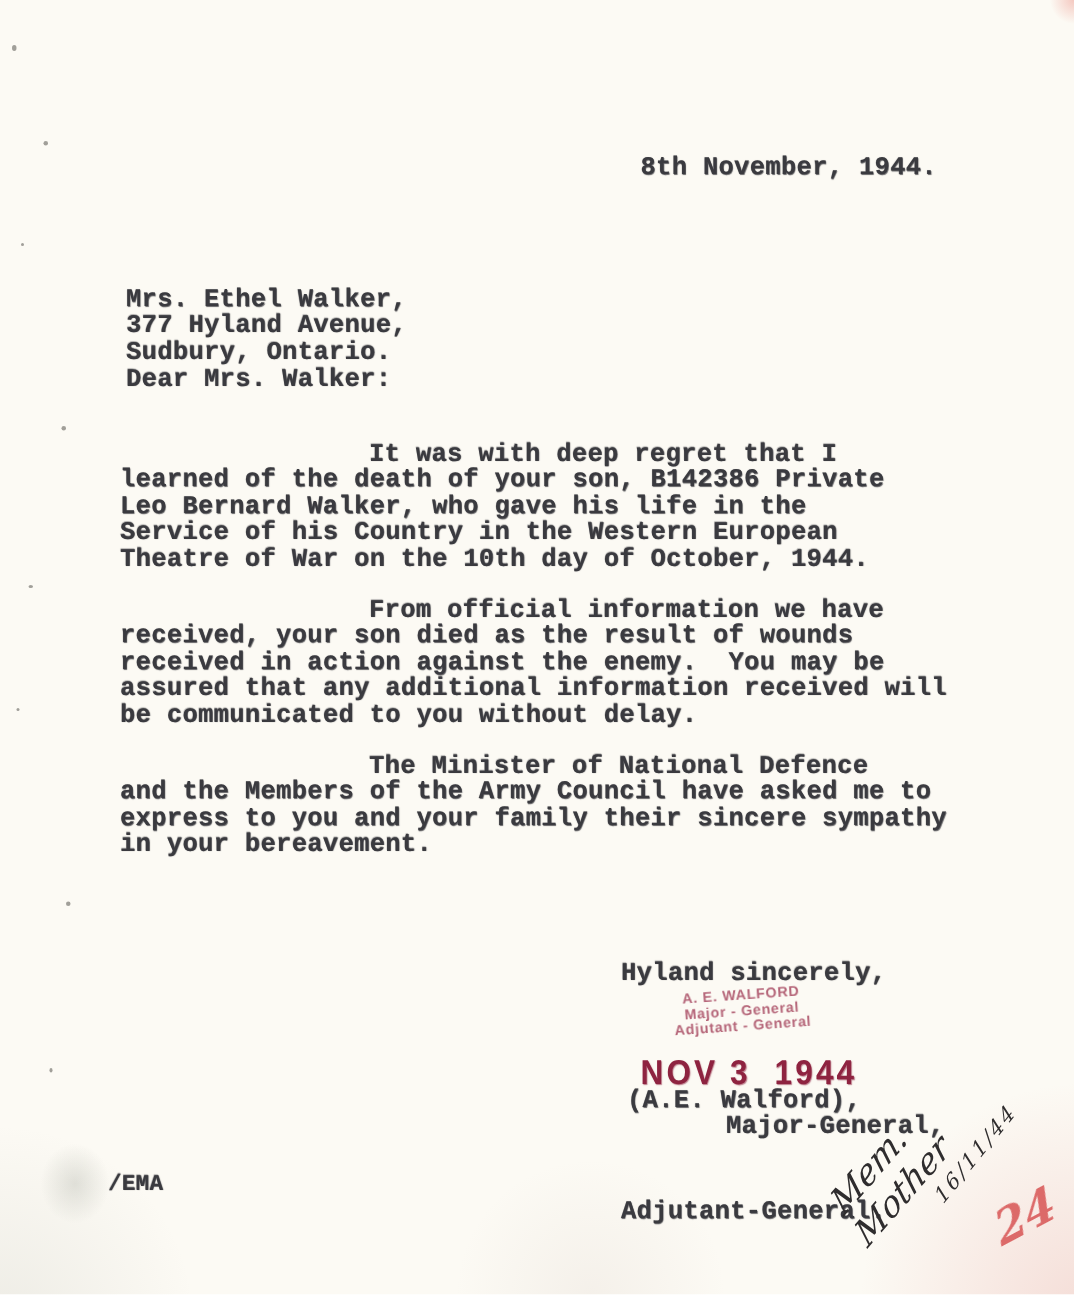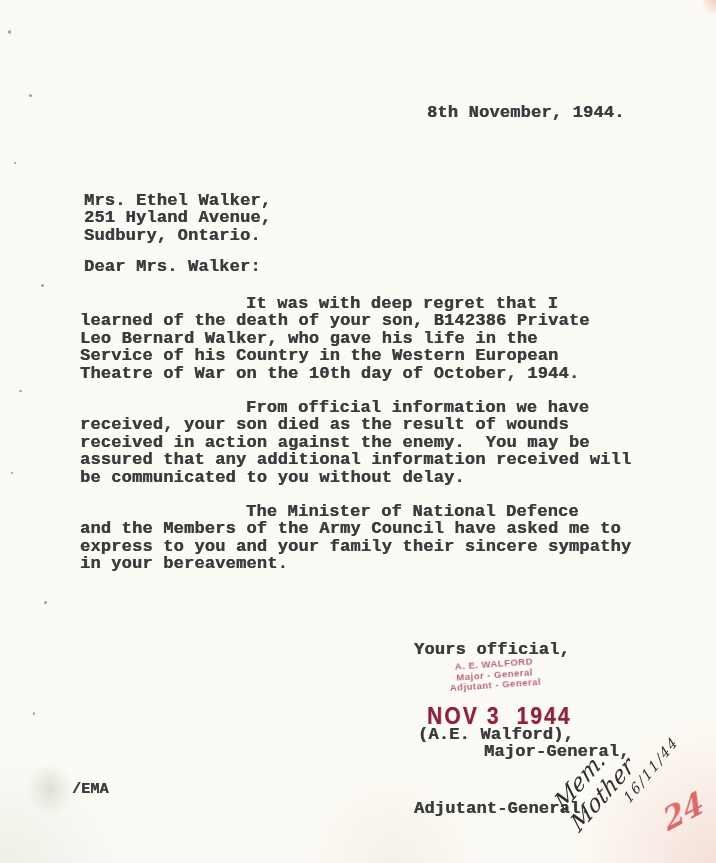--- a/index.html
+++ b/index.html
@@ -23,21 +23,21 @@
     color: var(--ink, #3a3a3f);
     font-size: 17px;
     line-height: 17.4px;
     font-weight: 700;
     letter-spacing: 0.2px;
     white-space: pre-wrap;
     text-shadow: 0.4px 0.4px 0.6px rgba(55,55,60,0.75), -0.2px -0.2px 0.5px rgba(55,55,60,0.35);
   }
   .date       { left: 427px; top: 104px; }
   .address    { left: 84px;  top: 192px; }
-  .salutation { left: 84px;  top: 258px; }
+  .salutation { left: 84px;  top: 245px; }
   .para       { left: 80px;  top: 0; width: 600px; text-indent: 166px; }
   .para-1     { top: 295px; }
   .para-2     { top: 399px; }
   .para-3     { top: 503px; }
   .para-4     { top: 586px; }
   .closing    { left: 414px; top: 641px; }
   .sig-name   { left: 418px; top: 726px; font-family: Liberation Mono, monospace; }
   .sig-rank   { left: 448px; top: 743px; margin-left: 36px; }
   .sig-title  { left: 414px; top: 760px; margin-top: 40px; }
   .typist     { left: 72px;  top: 781px; font-size: 15px; }
@@ -103,21 +103,21 @@
   }
 </style>
 </head>
 <body style="--paper: #fcfaf4; --ink: #3a3a3f; --stamp-red: #a84a62; --date-stamp-red: #8e2340; --annotation-ink: #2f2d2e; --annotation-red: #d85454;">
 
 <div class="page">
 
   <div class="ink date">8th November, 1944.</div>
 
   <div class="ink address">Mrs. Ethel Walker,
-251 Hyland Avenue,
+377 Hyland Avenue,
 Sudbury, Ontario.</div>
 
   <div class="ink salutation">Dear Mrs. Walker:</div>
 
   <div class="ink para para-1">It was with deep regret that I
 learned of the death of your son, B142386 Private
 Leo Bernard Walker, who gave his life in the
 Service of his Country in the Western European
 Theatre of War on the 10th day of October, 1944.</div>
 
@@ -126,21 +126,21 @@
 express to you and your family their sincere sympathy
 in your bereavement.</div>
 
   <div class="ink para para-2">From official information we have
 received, your son died as the result of wounds
 received in action against the enemy.  You may be
 assured that any additional information received will
 be communicated to you without delay.</div>
 
 
-  <div class="ink closing">Yours official,</div>
+  <div class="ink closing">Hyland sincerely,</div>
 
   <div class="stamp-sig">
     <div>A. E. WALFORD</div>
     <div>Major - General</div>
     <div>Adjutant - General</div>
   </div>
 
   <div class="date-stamp">NOV 3  1944</div>
 
   <div class="ink sig-name">(A.E. Walford),</div>

